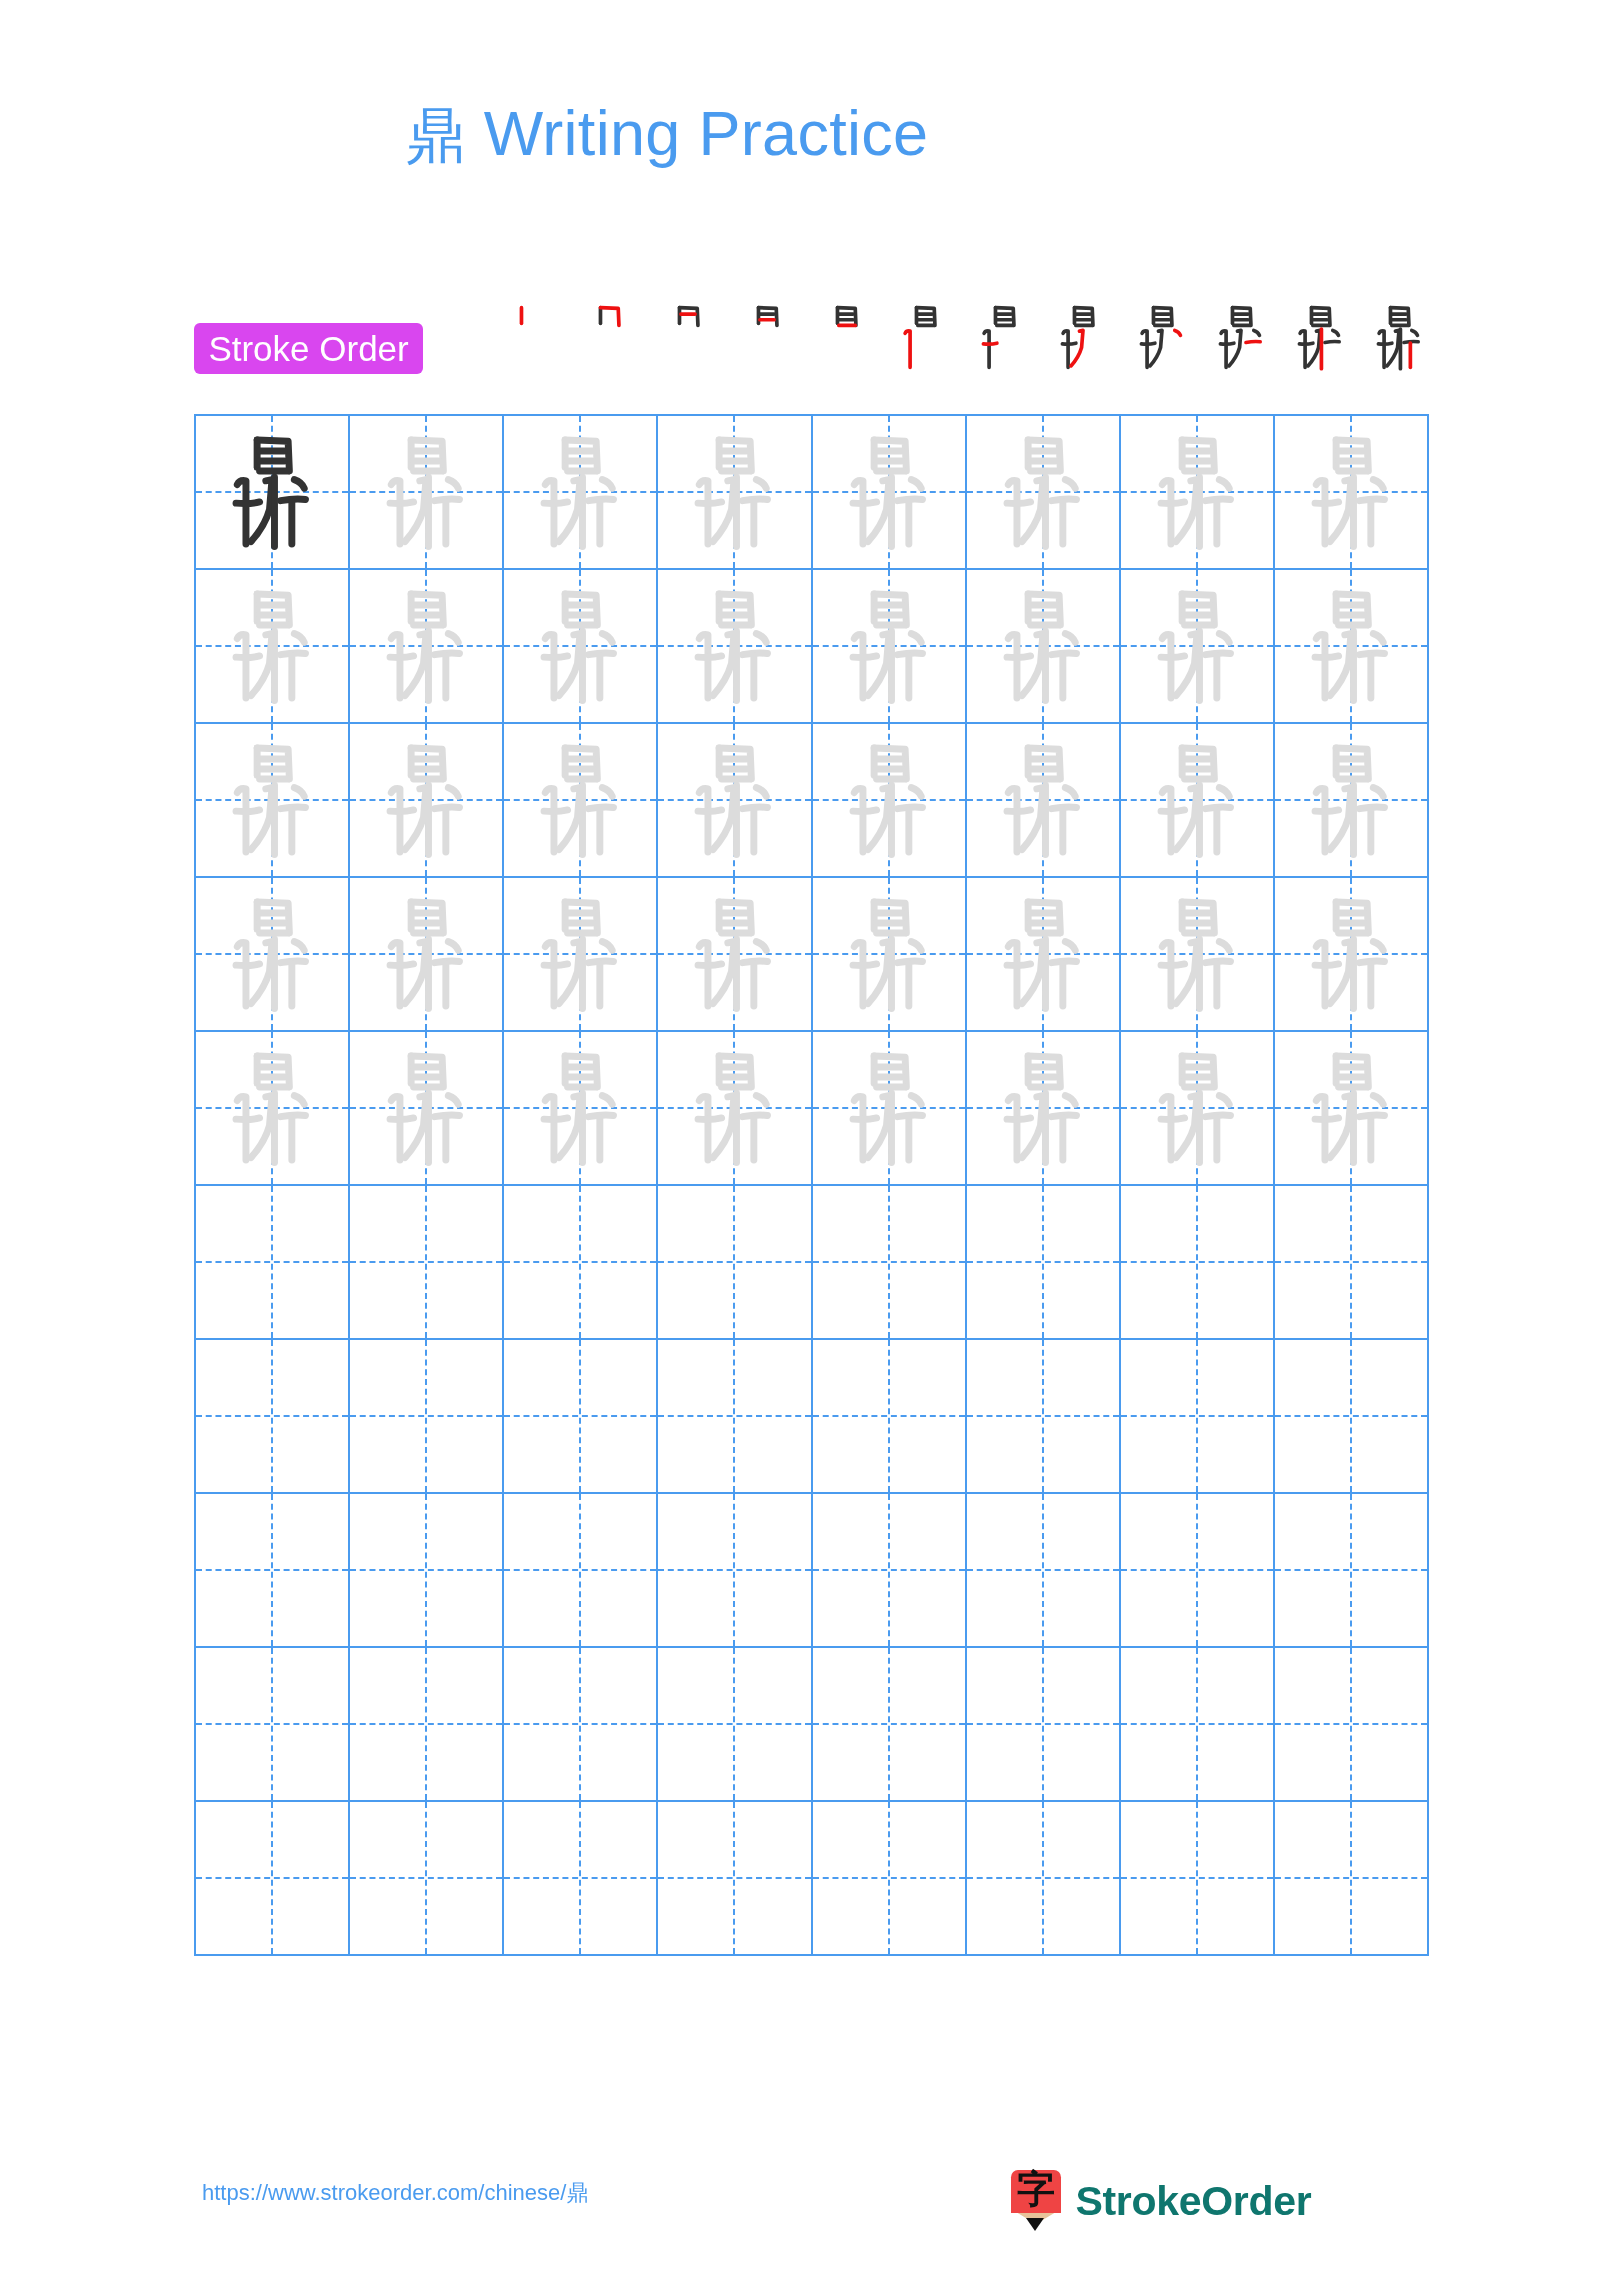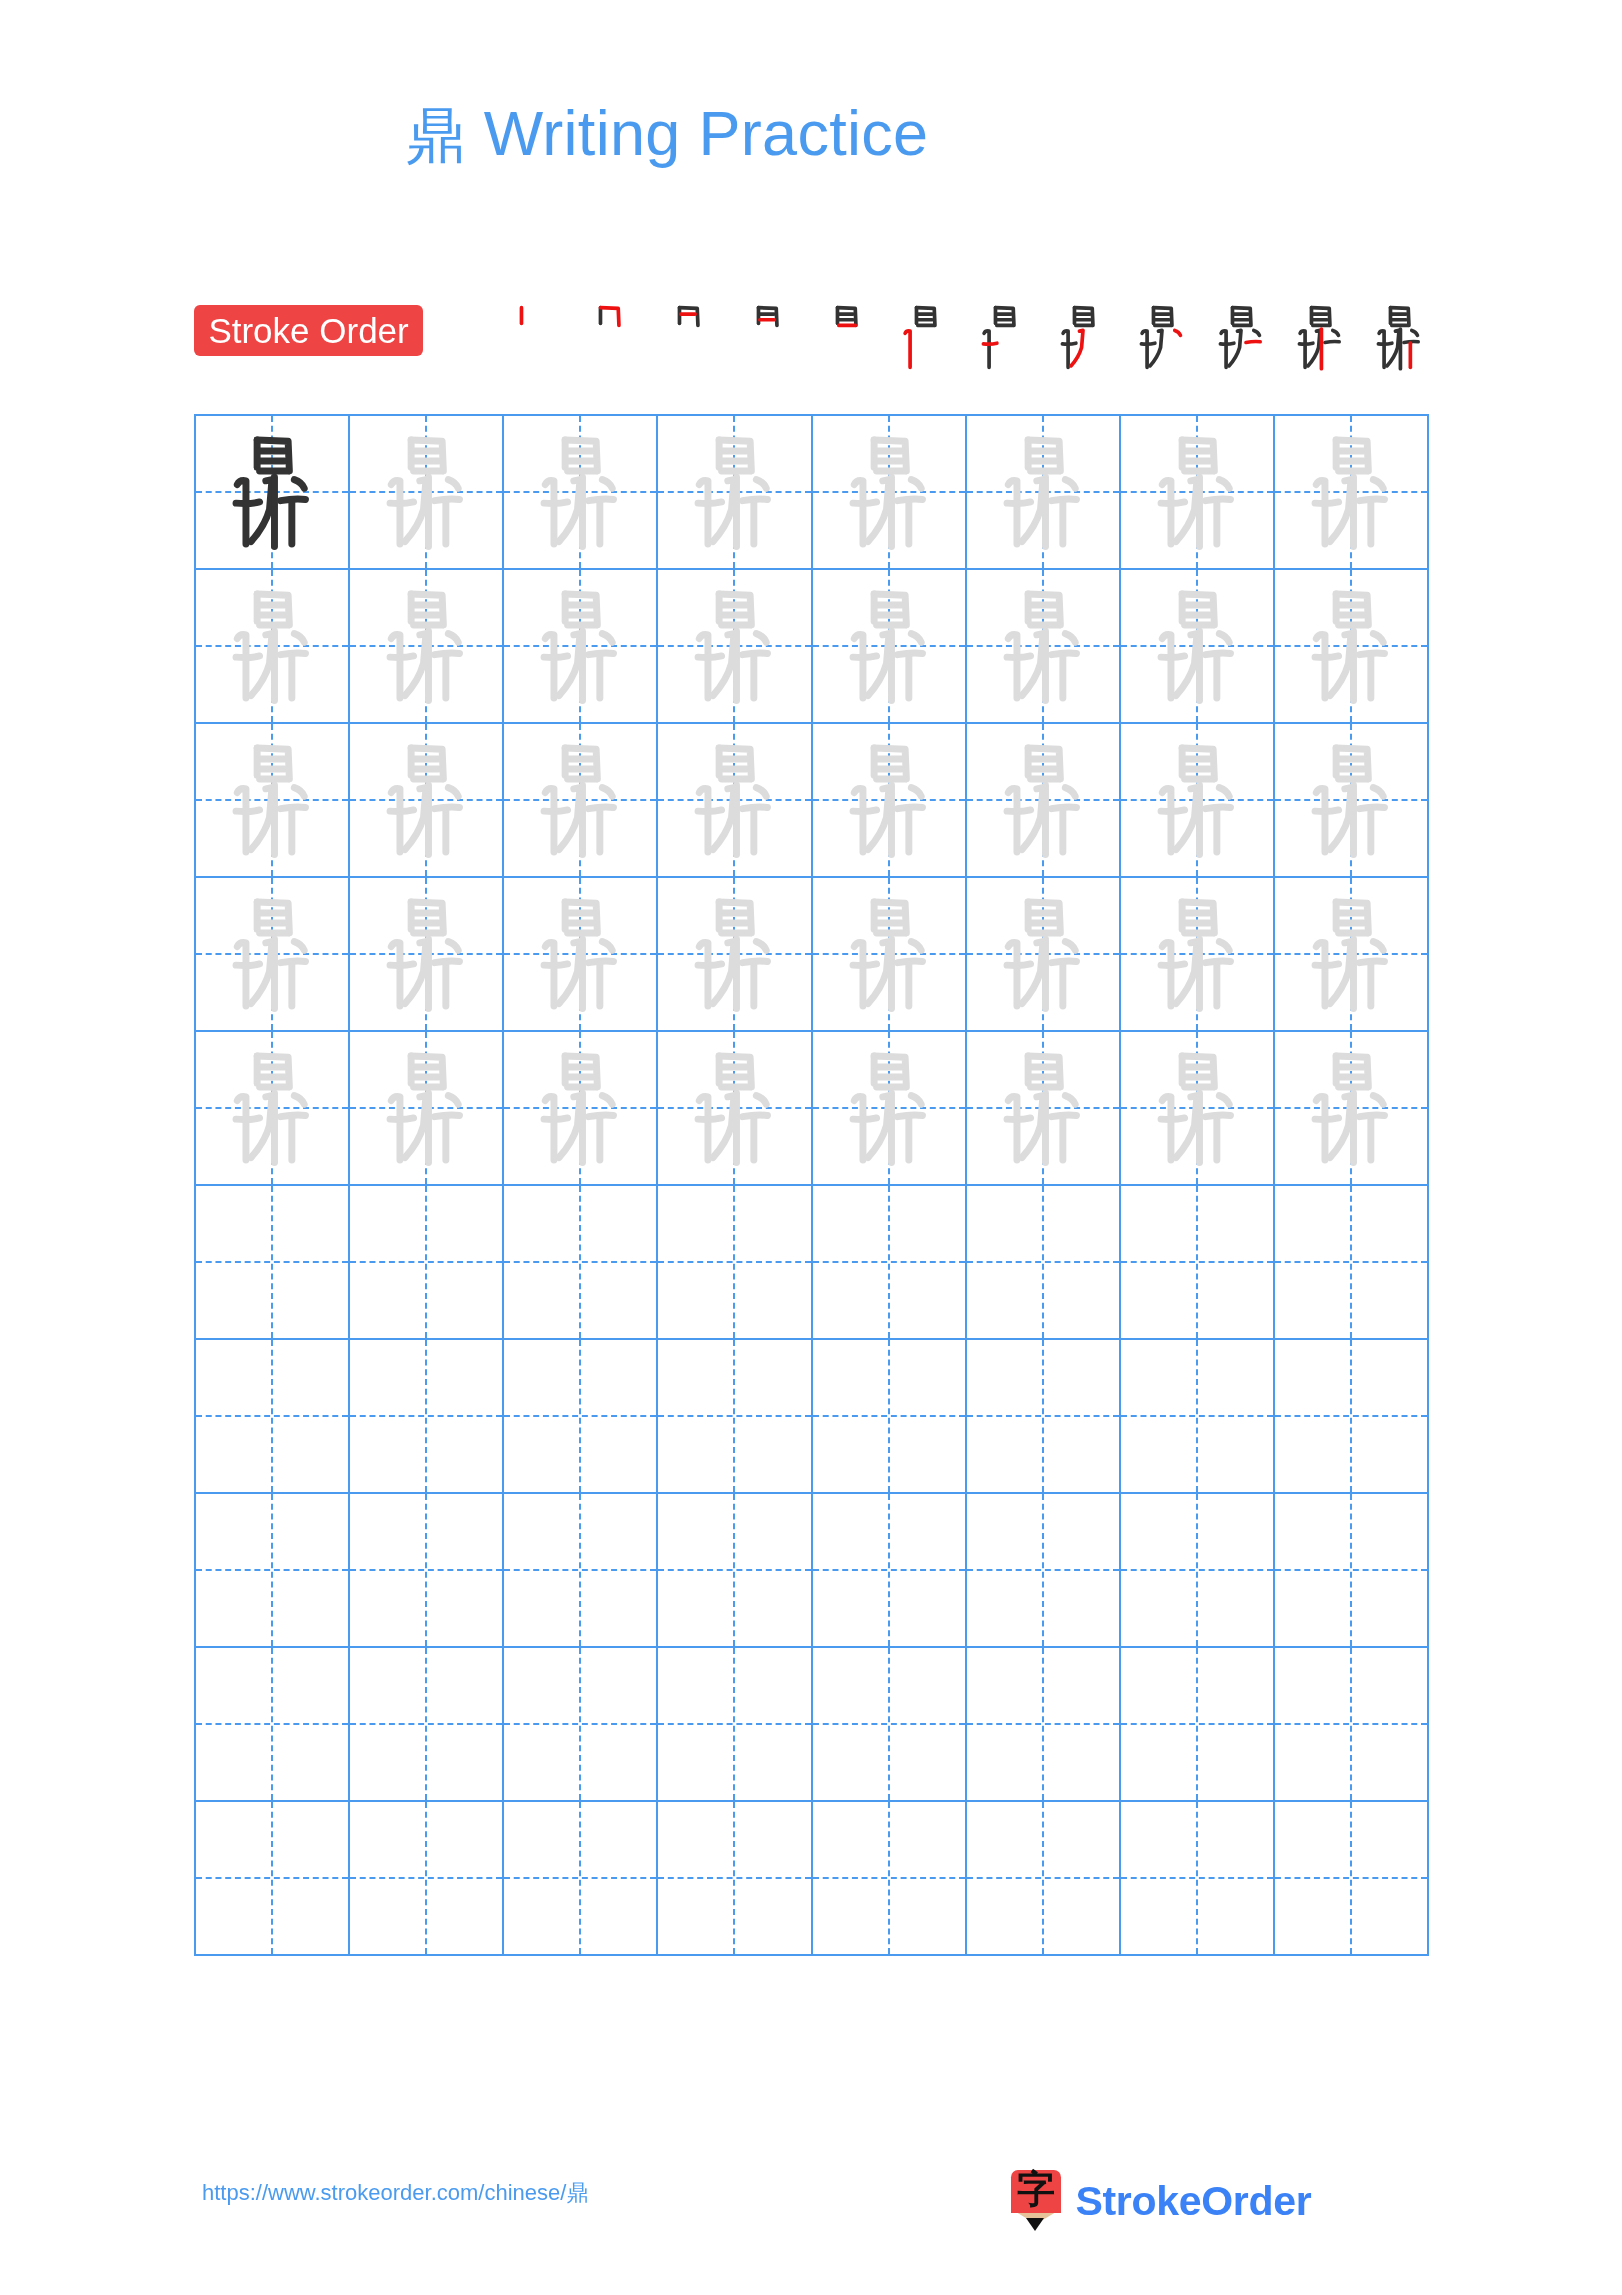--- a/index.html
+++ b/index.html
@@ -39,25 +39,25 @@
   #stroke-order-row {
     position: absolute;
     left: 194px;
     top: 301px;
     width: 1237px;
     height: 72px;
   }
   #stroke-order-badge {
     position: absolute;
     left: 0;
-    top: 4px;
+    top: 22px;
     height: 51px;
     box-sizing: border-box;
     padding: 0 14.4px;
-    background: #ef4444;
+    background: #d946ef;
     border-radius: 5.9px;
     color: #ffffff;
     font-size: 35px;
     line-height: 51px;
     white-space: nowrap;
   }
   #stroke-steps {
     position: absolute;
     left: 296px;
     top: 0;
@@ -198,21 +198,21 @@
     text-align: center;
     font-family: "DejaVu Sans", "Liberation Sans", sans-serif;
     font-size: 38px;
     line-height: 43px;
     color: #111111;
     font-weight: 700;
   }
   #brand-name {
     font-size: 41px;
     font-weight: 700;
-    color: #3b82f6;
+    color: #0f766e;
     white-space: nowrap;
     letter-spacing: -0.3px;
   }
 </style>
 </head>
 <body>
 
 <div id="page-title"><span class="han">鼎</span> <span>Writing Practice</span></div>
 
 <div id="stroke-order-row">

